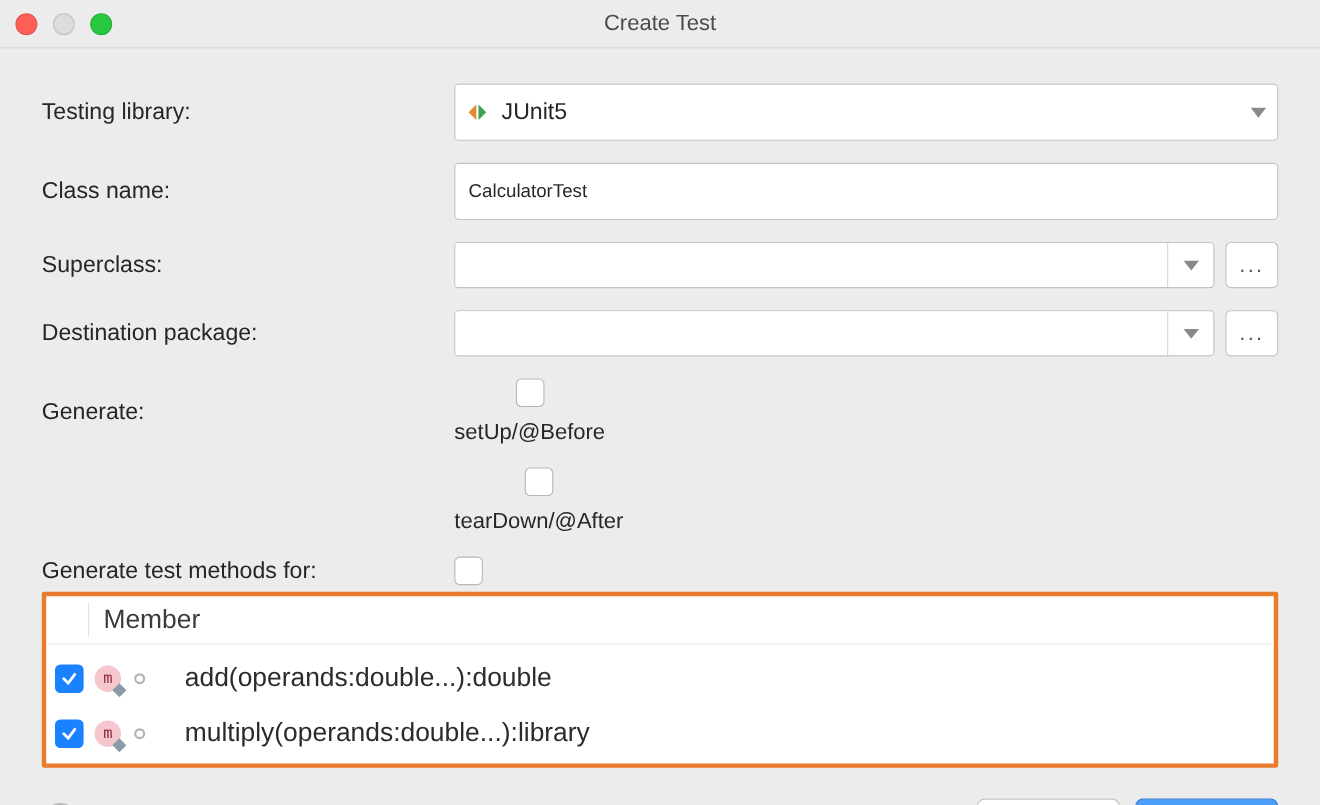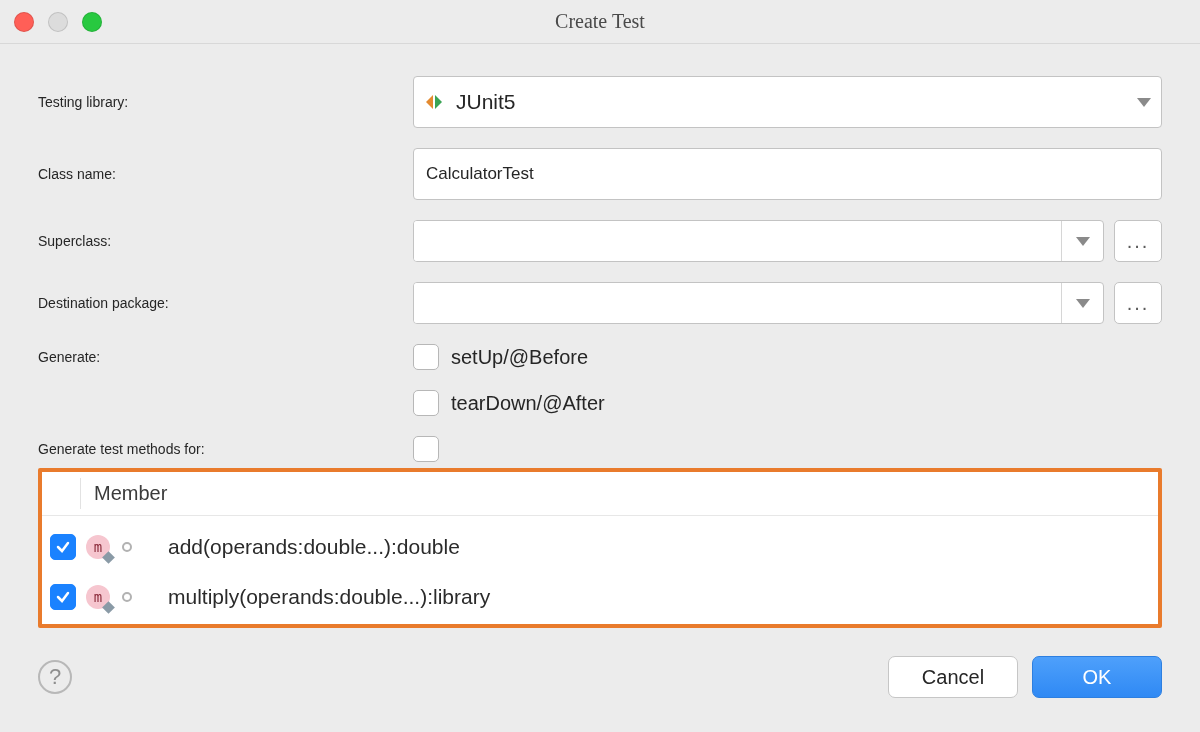--- a/index.html
+++ b/index.html
@@ -16,41 +16,40 @@
 
   
   .titlebar {
     height: 44px;
     display: flex;
     align-items: center;
     padding: 0 14px;
     background: #ececec;
     border-bottom: 1px solid #d8d8d8;
     position: relative;
-    font-family: Liberation Serif, serif;
   }
   .traffic-lights { display: flex; gap: 14px; }
   .tl { width: 20px; height: 20px; border-radius: 50%; box-shadow: inset 0 0 0 1px rgba(0,0,0,0.12); }
   .tl-close { background: #ff5f57; }
   .tl-min   { background: #dcdcdc; }
   .tl-max   { background: #28c940; }
   .title {
     position: absolute;
     left: 0; right: 0;
     text-align: center;
     font-size: 20px;
     color: #4a4a4a;
     pointer-events: none;
   }
 
   .content { padding: 32px 38px 18px 38px; }
 
   .row { display: flex; align-items: center; margin-bottom: 20px; }
   .row.tight { }
-  .label-col { width: 375px; flex: 0 0 375px; font-size: 14px; }
+  .label-col { width: 375px; flex: 0 0 375px; font-size: 21px; }
   .field-col { flex: 1; display: flex; align-items: center; gap: 10px; }
 
   .input-like {
     flex: 1;
     height: 52px;
     background: #fff;
     border: 1px solid #c3c3c3;
     border-radius: 4px;
     display: flex;
     align-items: center;
@@ -121,21 +120,21 @@
 
   
   .junit-icon {
     width: 20px; height: 20px;
     display: flex;
     align-items: center;
     margin-right: 12px;
   }
 
   
-  .cbx-wrap { display: flex; align-items: center; gap: 12px; }
+  .cbx-wrap { display: flex; align-items: center; gap: 12px; flex-direction: column; }
   .cbx {
     width: 26px; height: 26px;
     border: 1px solid #b7b7b7;
     border-radius: 5px;
     background: #fff;
     display: flex;
     align-items: center;
     justify-content: center;
     cursor: pointer;
   }
@@ -152,21 +151,21 @@
     border: 4px solid #e97b2c;
     border-radius: 2px;
     background: #fff;
   }
   .member-header {
     height: 44px;
     border-bottom: 1px solid #e7e7e7;
     display: flex;
     align-items: center;
     padding-left: 52px;
-    font-size: 20px;
+    font-size: 24px;
     color: #3b3b3b;
     position: relative;
   }
   .member-header::before {
     content: "";
     position: absolute;
     left: 38px;
     top: 6px;
     bottom: 6px;
     width: 1px;
@@ -200,21 +199,21 @@
     transform: rotate(45deg);
   }
   .vis-dot {
     width: 10px; height: 10px;
     border-radius: 50%;
     border: 2px solid #b2b2b2;
     margin-left: 2px;
     margin-right: 26px;
   }
   .member-sig {
-    font-size: 21px;
+    font-size: 24px;
     color: #2b2b2b;
   }
 
   
   .footer {
     display: flex;
     align-items: center;
     margin-top: 28px;
   }
   .help-btn {

